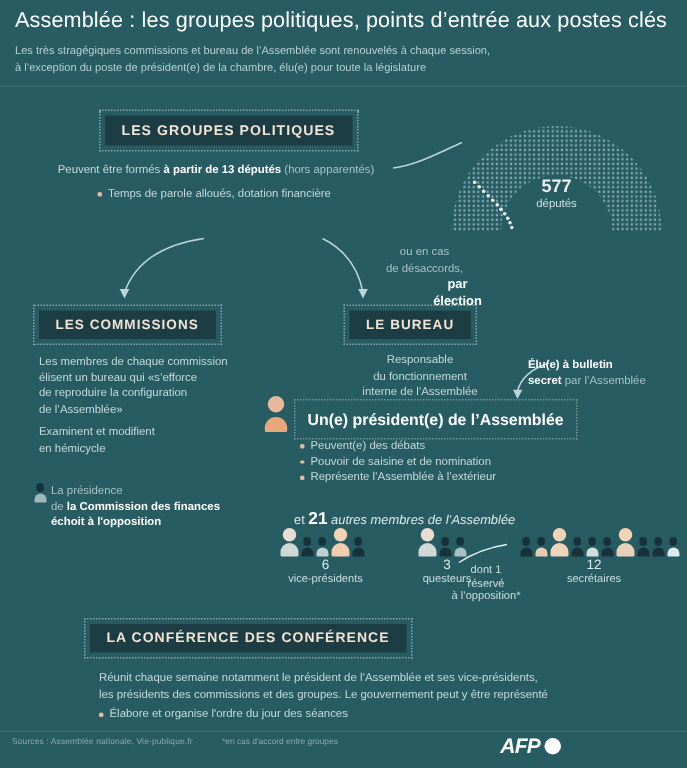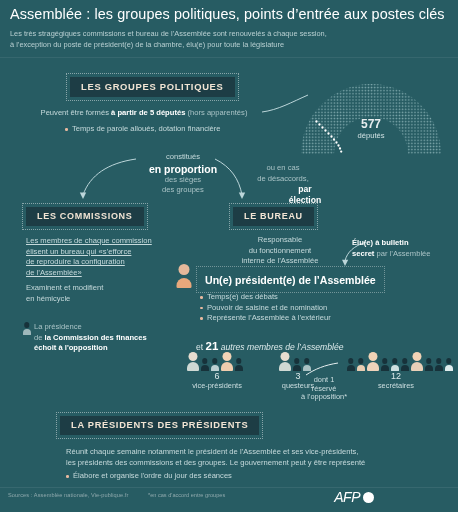--- a/index.html
+++ b/index.html
@@ -84,21 +84,21 @@
   .fig.small .body{width:8px;height:6px;border-radius:8px 8px 1px 1px;}
 
   .cap-num{font-size:9px;color:#dce9ea;text-align:center;line-height:11px;}
   .cap-txt{font-size:7.4px;color:#cddfe1;text-align:center;line-height:8.6px;}
 
   
   .footline{left:0;top:487px;width:458px;height:1px;background:rgba(255,255,255,.08);}
   .src{left:8px;top:492px;font-size:5.6px;color:#8fa9ad;letter-spacing:.1px;}
   .note{left:148px;top:492px;font-size:5.6px;color:#8fa9ad;}
   .afp{right:8px;top:489px;display:flex;align-items:center;gap:3px;}
-  .afp .wm{font-size:14px;font-weight:normal;font-style:italic;color:#ffffff;letter-spacing:-.5px;}
+  .afp .wm{font-size:14px;font-weight:bold;font-style:italic;color:#ffffff;letter-spacing:-.5px;}
   .afp .dot{width:11px;height:11px;border-radius:50%;background:#fff;}
 
   svg{display:block;overflow:visible;}
 </style>
 </head>
 <body>
 
 <div class="stage">
 
   <div class="abs title">Assemblée : les groupes politiques, points d’entrée aux postes clés</div>
@@ -106,21 +106,21 @@
     <div>Les très stragégiques commissions et bureau de l’Assemblée sont renouvelés à chaque session,</div>
     <div>à l’exception du poste de président(e) de la chambre, élu(e) pour toute la législature</div>
   </div>
   <div class="abs hrule"></div>
 
   <div class="abs" style="left:66px;top:73px;">
     <span class="chip c1"><span class="bar">LES GROUPES POLITIQUES</span></span>
   </div>
 
   <div class="abs t center" style="left:24px;top:108px;width:240px;">
-    <span>Peuvent être formés </span><b>à partir de 5 députés</b><span class="dim"> (hors apparentés)</span>
+    <span>Peuvent être formés </span><b>à partir de 13 députés</b><span class="dim"> (hors apparentés)</span>
   </div>
   <div class="abs t" style="left:65px;top:124px;">
     <span class="bul">Temps de parole alloués, dotation financière</span>
   </div>
 
   <svg class="abs" style="left:262px;top:92px;" width="48" height="22">
     <path d="M0,20 C16,18 30,10 46,3" stroke="#bcd6da" stroke-width="1" fill="none"></path>
   </svg>
 
   <svg class="abs hemi" viewBox="0 0 150 82">
@@ -146,26 +146,20 @@
       <circle cx="42.5" cy="71.5" r="1.15"></circle>
       <circle cx="44.0" cy="74.5" r="1.15"></circle>
       <circle cx="45.2" cy="77.6" r="1.15"></circle>
     </g>
   </svg>
   <div class="abs hemi-label">
     <div class="hemi-num">577</div>
     <div class="hemi-sub">députés</div>
   </div>
 
-  <div class="abs t center" style="left:140px;top:152px;width:86px;">
-    <div>constitués</div>
-    <div style="font-size:10.5px;font-weight:bold;color:#fff;line-height:12px;">en proportion</div>
-    <div class="dim">des sièges</div>
-    <div class="dim">des groupes</div>
-  </div>
 
   <div class="abs t center" style="left:240px;top:163px;width:86px;">
     <div class="dim">ou en cas</div>
     <div class="dim">de désaccords,</div>
     <div style="font-size:8.6px;font-weight:bold;color:#fff;line-height:11px;margin-left:44px;">par élection</div>
   </div>
 
   <svg class="abs" style="left:78px;top:155px;" width="60" height="48">
     <path d="M58,4 C30,8 12,20 5,40" stroke="#bcd6da" stroke-width="1" fill="none"></path>
     <path d="M5,44 l-3.2,-6.4 l6.4,0 Z" fill="#bcd6da"></path>
@@ -173,21 +167,21 @@
 
   <svg class="abs" style="left:215px;top:155px;" width="36" height="48">
     <path d="M0,4 C16,12 24,24 27,40" stroke="#bcd6da" stroke-width="1" fill="none"></path>
     <path d="M27,44 l-3.2,-6.4 l6.4,0 Z" fill="#bcd6da"></path>
   </svg>
 
   <div class="abs" style="left:22px;top:203px;">
     <span class="chip c2"><span class="bar">LES COMMISSIONS</span></span>
   </div>
 
-  <div class="abs t" style="left:26px;top:236px;width:150px;text-decoration:underline;">
+  <div class="abs t" style="left:26px;top:236px;width:150px;">
     <div>Les membres de chaque commission</div>
     <div>élisent un bureau qui «s’efforce</div>
     <div>de reproduire la configuration</div>
     <div>de l’Assemblée»</div>
   </div>
 
   <div class="abs t" style="left:26px;top:283px;width:150px;">
     <div>Examinent et modifient</div>
     <div>en hémicycle</div>
   </div>
@@ -230,21 +224,21 @@
     </div>
   </div>
 
   <div class="abs" style="left:196px;top:266px;text-align:center;">
     <div style="border:1px dotted rgba(255,255,255,.35);padding:3px 8px 4px 8px;">
       <span style="font-size:10.6px;font-weight:bold;color:#ffffff;white-space:nowrap;">Un(e) président(e) de l’Assemblée</span>
     </div>
   </div>
 
   <div class="abs t" style="left:200px;top:292px;width:220px;">
-    <div class="bul">Temps(e) des débats</div>
+    <div class="bul">Peuvent(e) des débats</div>
     <div class="bul">Pouvoir de saisine et de nomination</div>
     <div class="bul">Représente l’Assemblée à l’extérieur</div>
   </div>
 
   <div class="abs" style="left:196px;top:336px;">
     <span style="font-size:8.6px;color:#dbe9ea;">et </span><span style="font-size:11.5px;font-weight:bold;color:#ffffff;">21</span><span style="font-size:8.6px;color:#dbe9ea;font-style:italic;"> autres membres de l’Assemblée</span>
   </div>
 
   <div class="abs" style="left:186px;top:352px;">
     <div class="figrow">
@@ -342,21 +336,21 @@
       <div class="fig small">
           <span class="head" style="background:#17323a"></span>
           <span class="body" style="background:#dfeced"></span>
         </div>
     </div>
     <div class="cap-num" style="width:100px;">12</div>
     <div class="cap-txt" style="width:100px;">secrétaires</div>
   </div>
 
   <div class="abs" style="left:56px;top:412px;">
-    <span class="chip c4"><span class="bar">LA PRÉSIDENTS DES PRÉSIDENTS</span></span>
+    <span class="chip c4"><span class="bar">LA CONFÉRENCE DES CONFÉRENCE</span></span>
   </div>
 
   <div class="abs t" style="left:66px;top:447px;width:390px;">
     <div>Réunit chaque semaine notamment le président de l’Assemblée et ses vice-présidents,</div>
     <div>les présidents des commissions et des groupes. Le gouvernement peut y être représenté</div>
   </div>
 
   <div class="abs t" style="left:66px;top:471px;width:390px;">
     <span class="bul">Élabore et organise l'ordre du jour des séances</span>
   </div>

